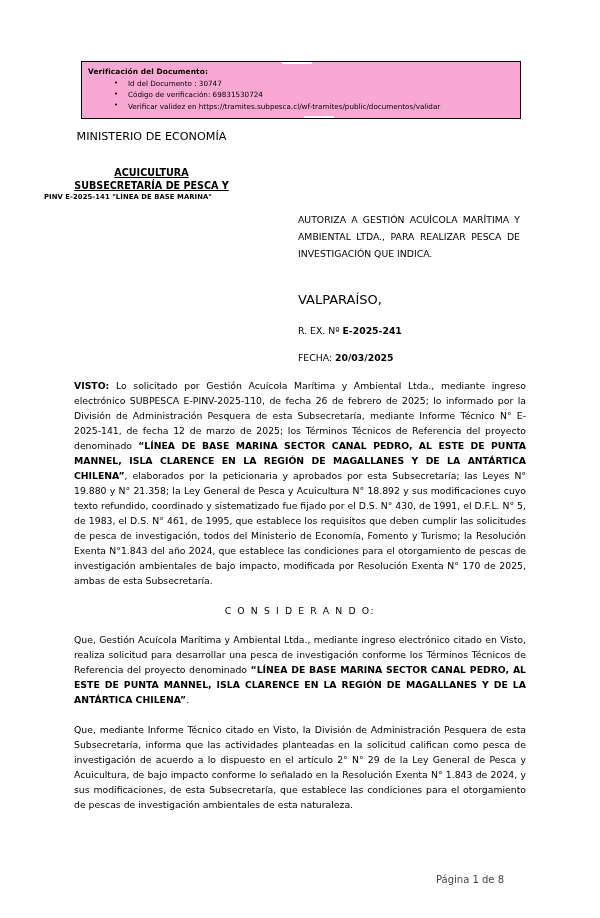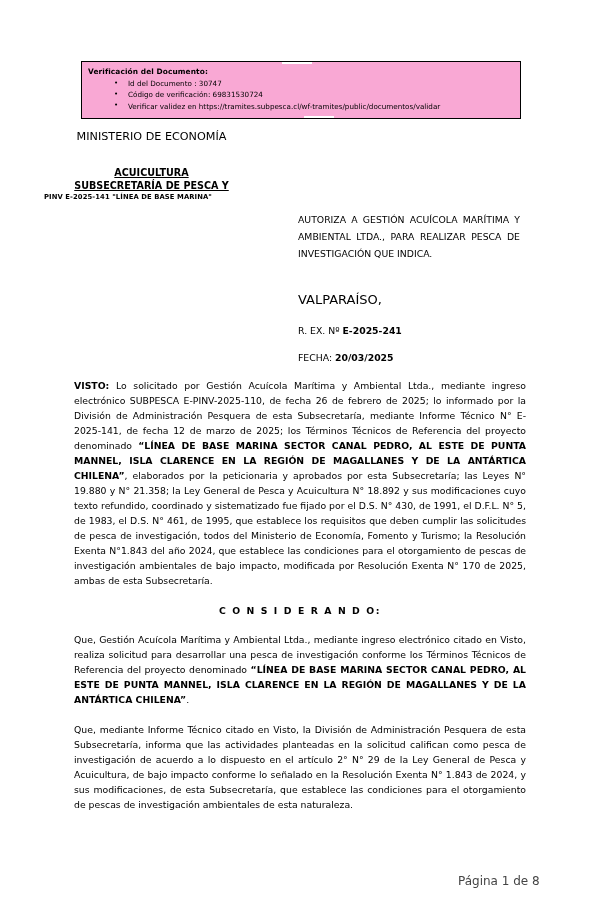--- a/index.html
+++ b/index.html
@@ -161,33 +161,33 @@
   .p-cons1 { text-indent: 152px; margin-top: 14.7px !important; }
   .p-cons2 { text-indent: 178px; margin-top: 14.7px !important; }
   .lead {
     font-weight: bold;
   }
   .proj {
     font-weight: bold;
   }
   .considerando {
     text-align: center;
-    font-weight: bold;
+    font-weight: normal;
     font-size: 9.3px;
     letter-spacing: 1.6px;
     margin-top: 14.7px !important;
     margin-bottom: 0 !important;
   }
 
   
   .footer {
     position: absolute;
-    left: 458px;
+    left: 436px;
     top: 874px;
-    font-size: 12px;
+    font-size: 10px;
     color: #444;
     white-space: nowrap;
   }
 </style>
 </head>
 <body>
 
 <div class="verif-box">
   <div class="notch-top"></div>
   <div class="notch-bottom"></div>

